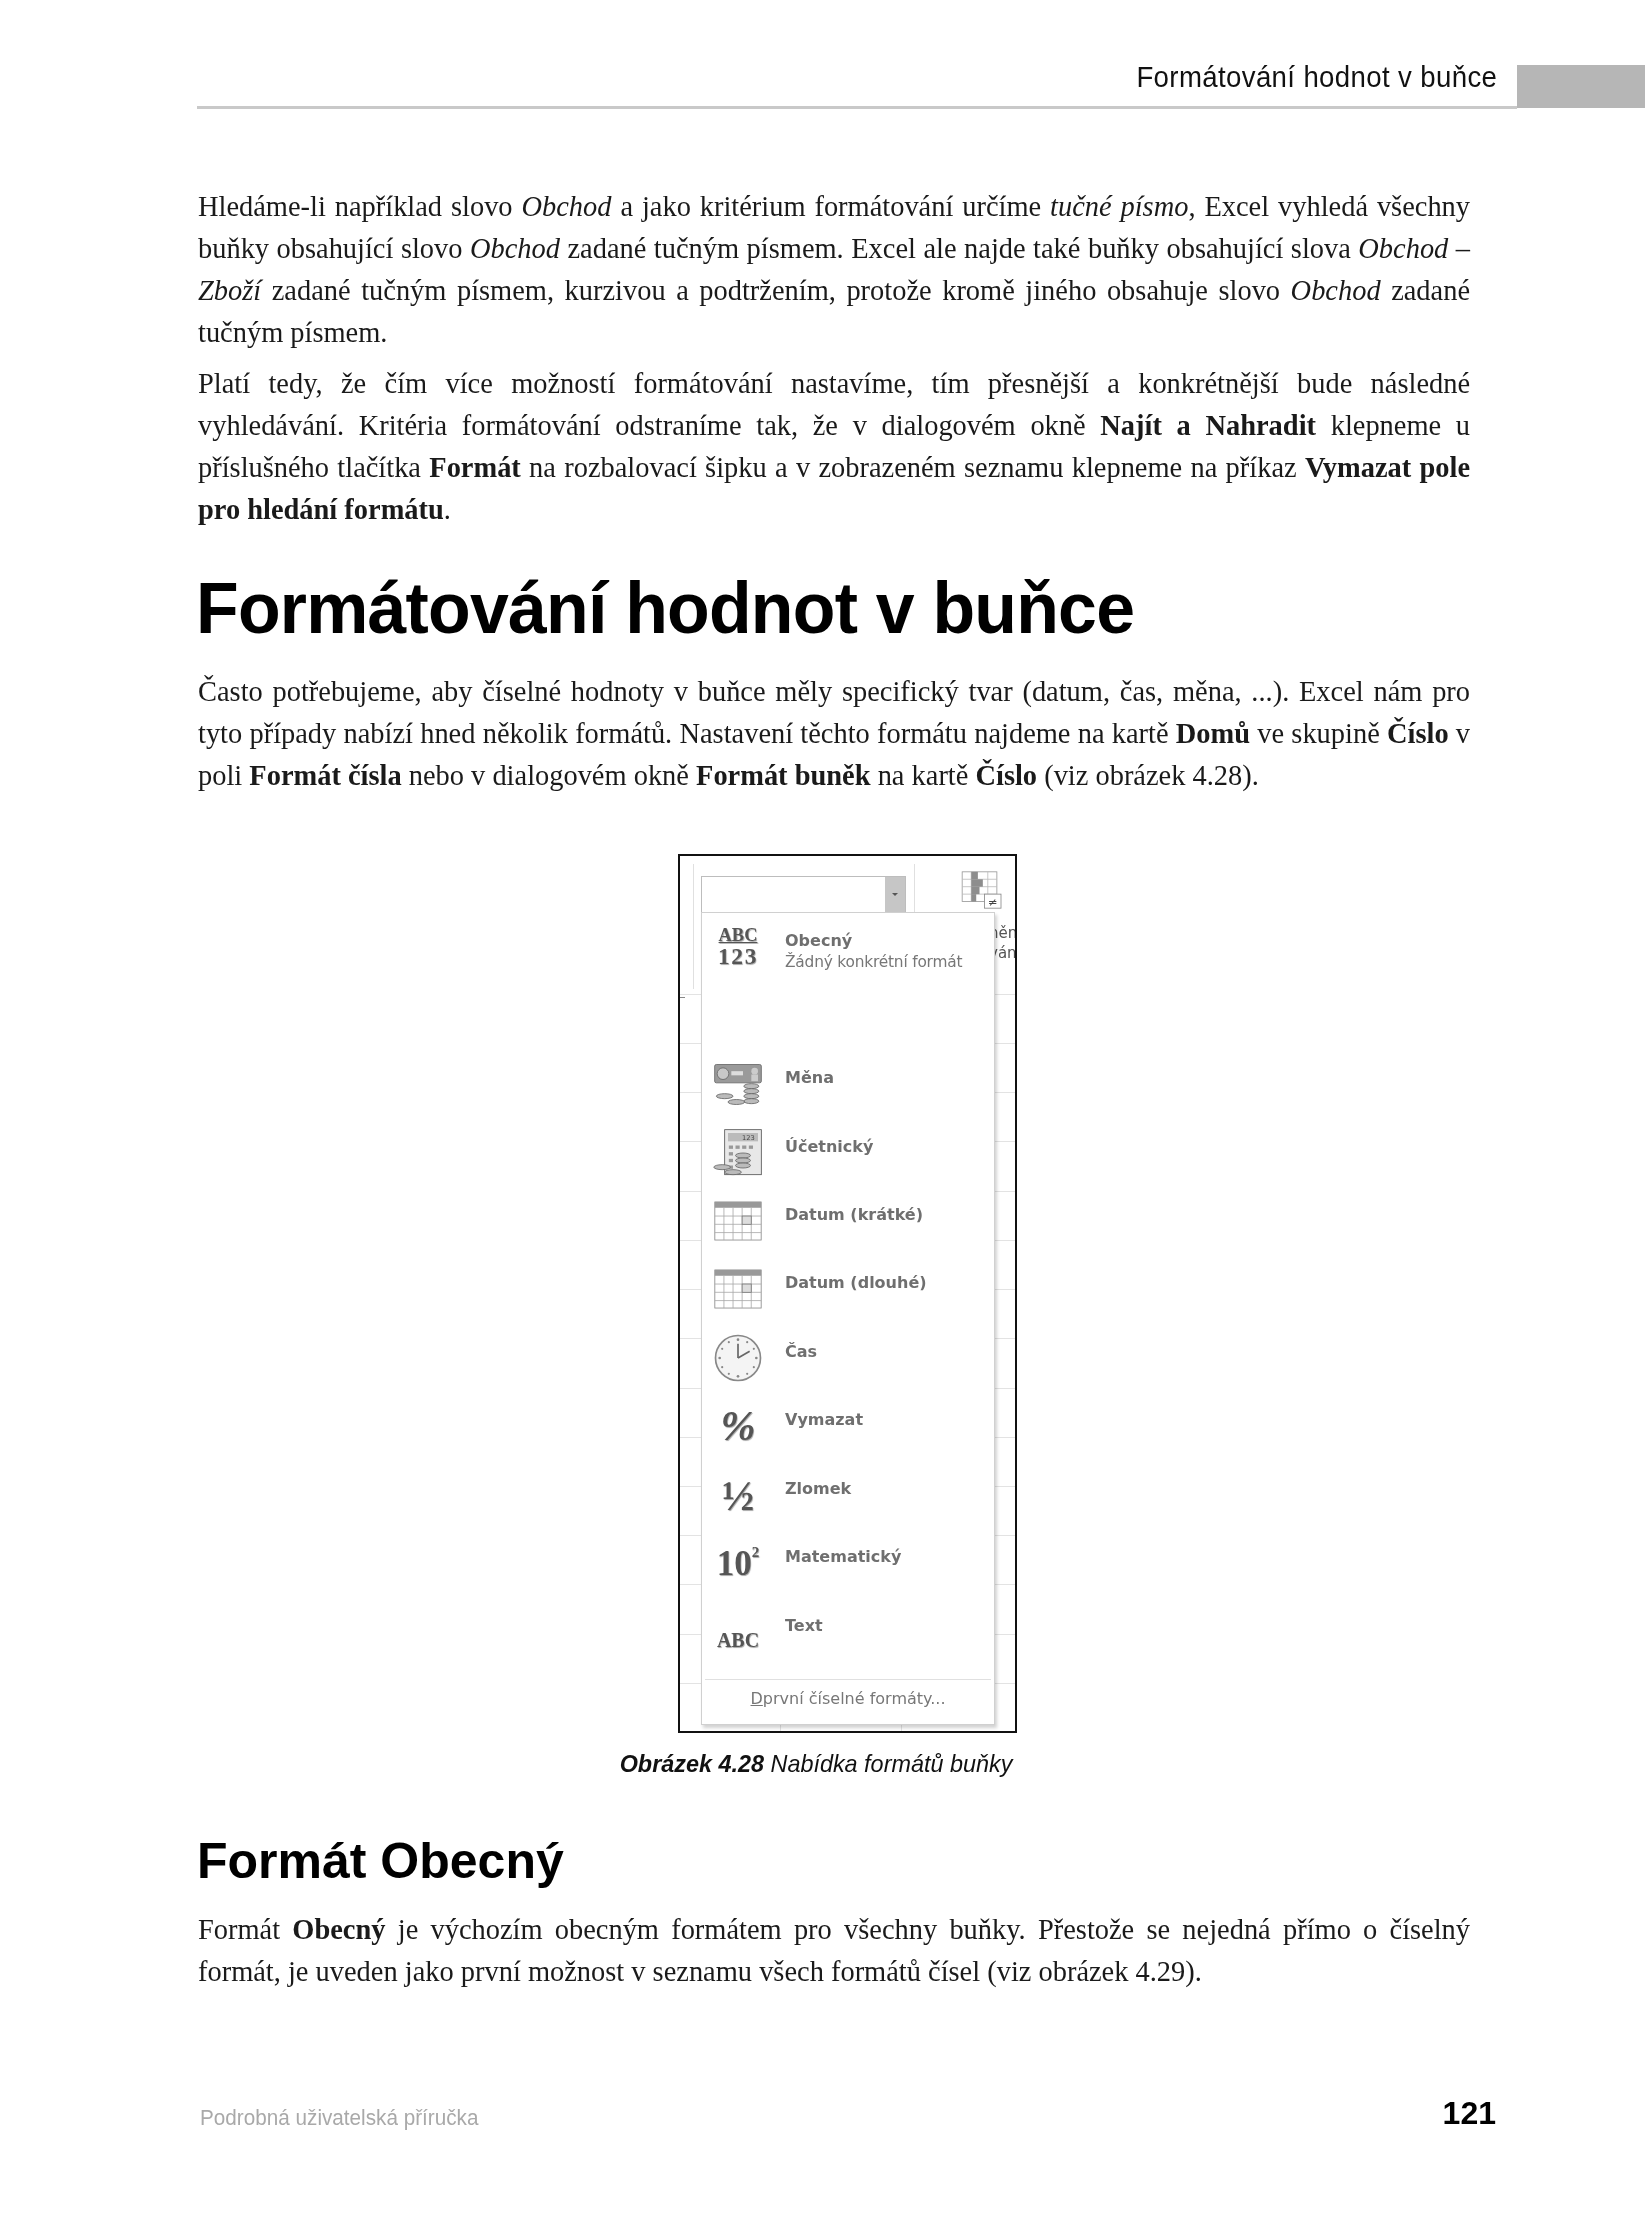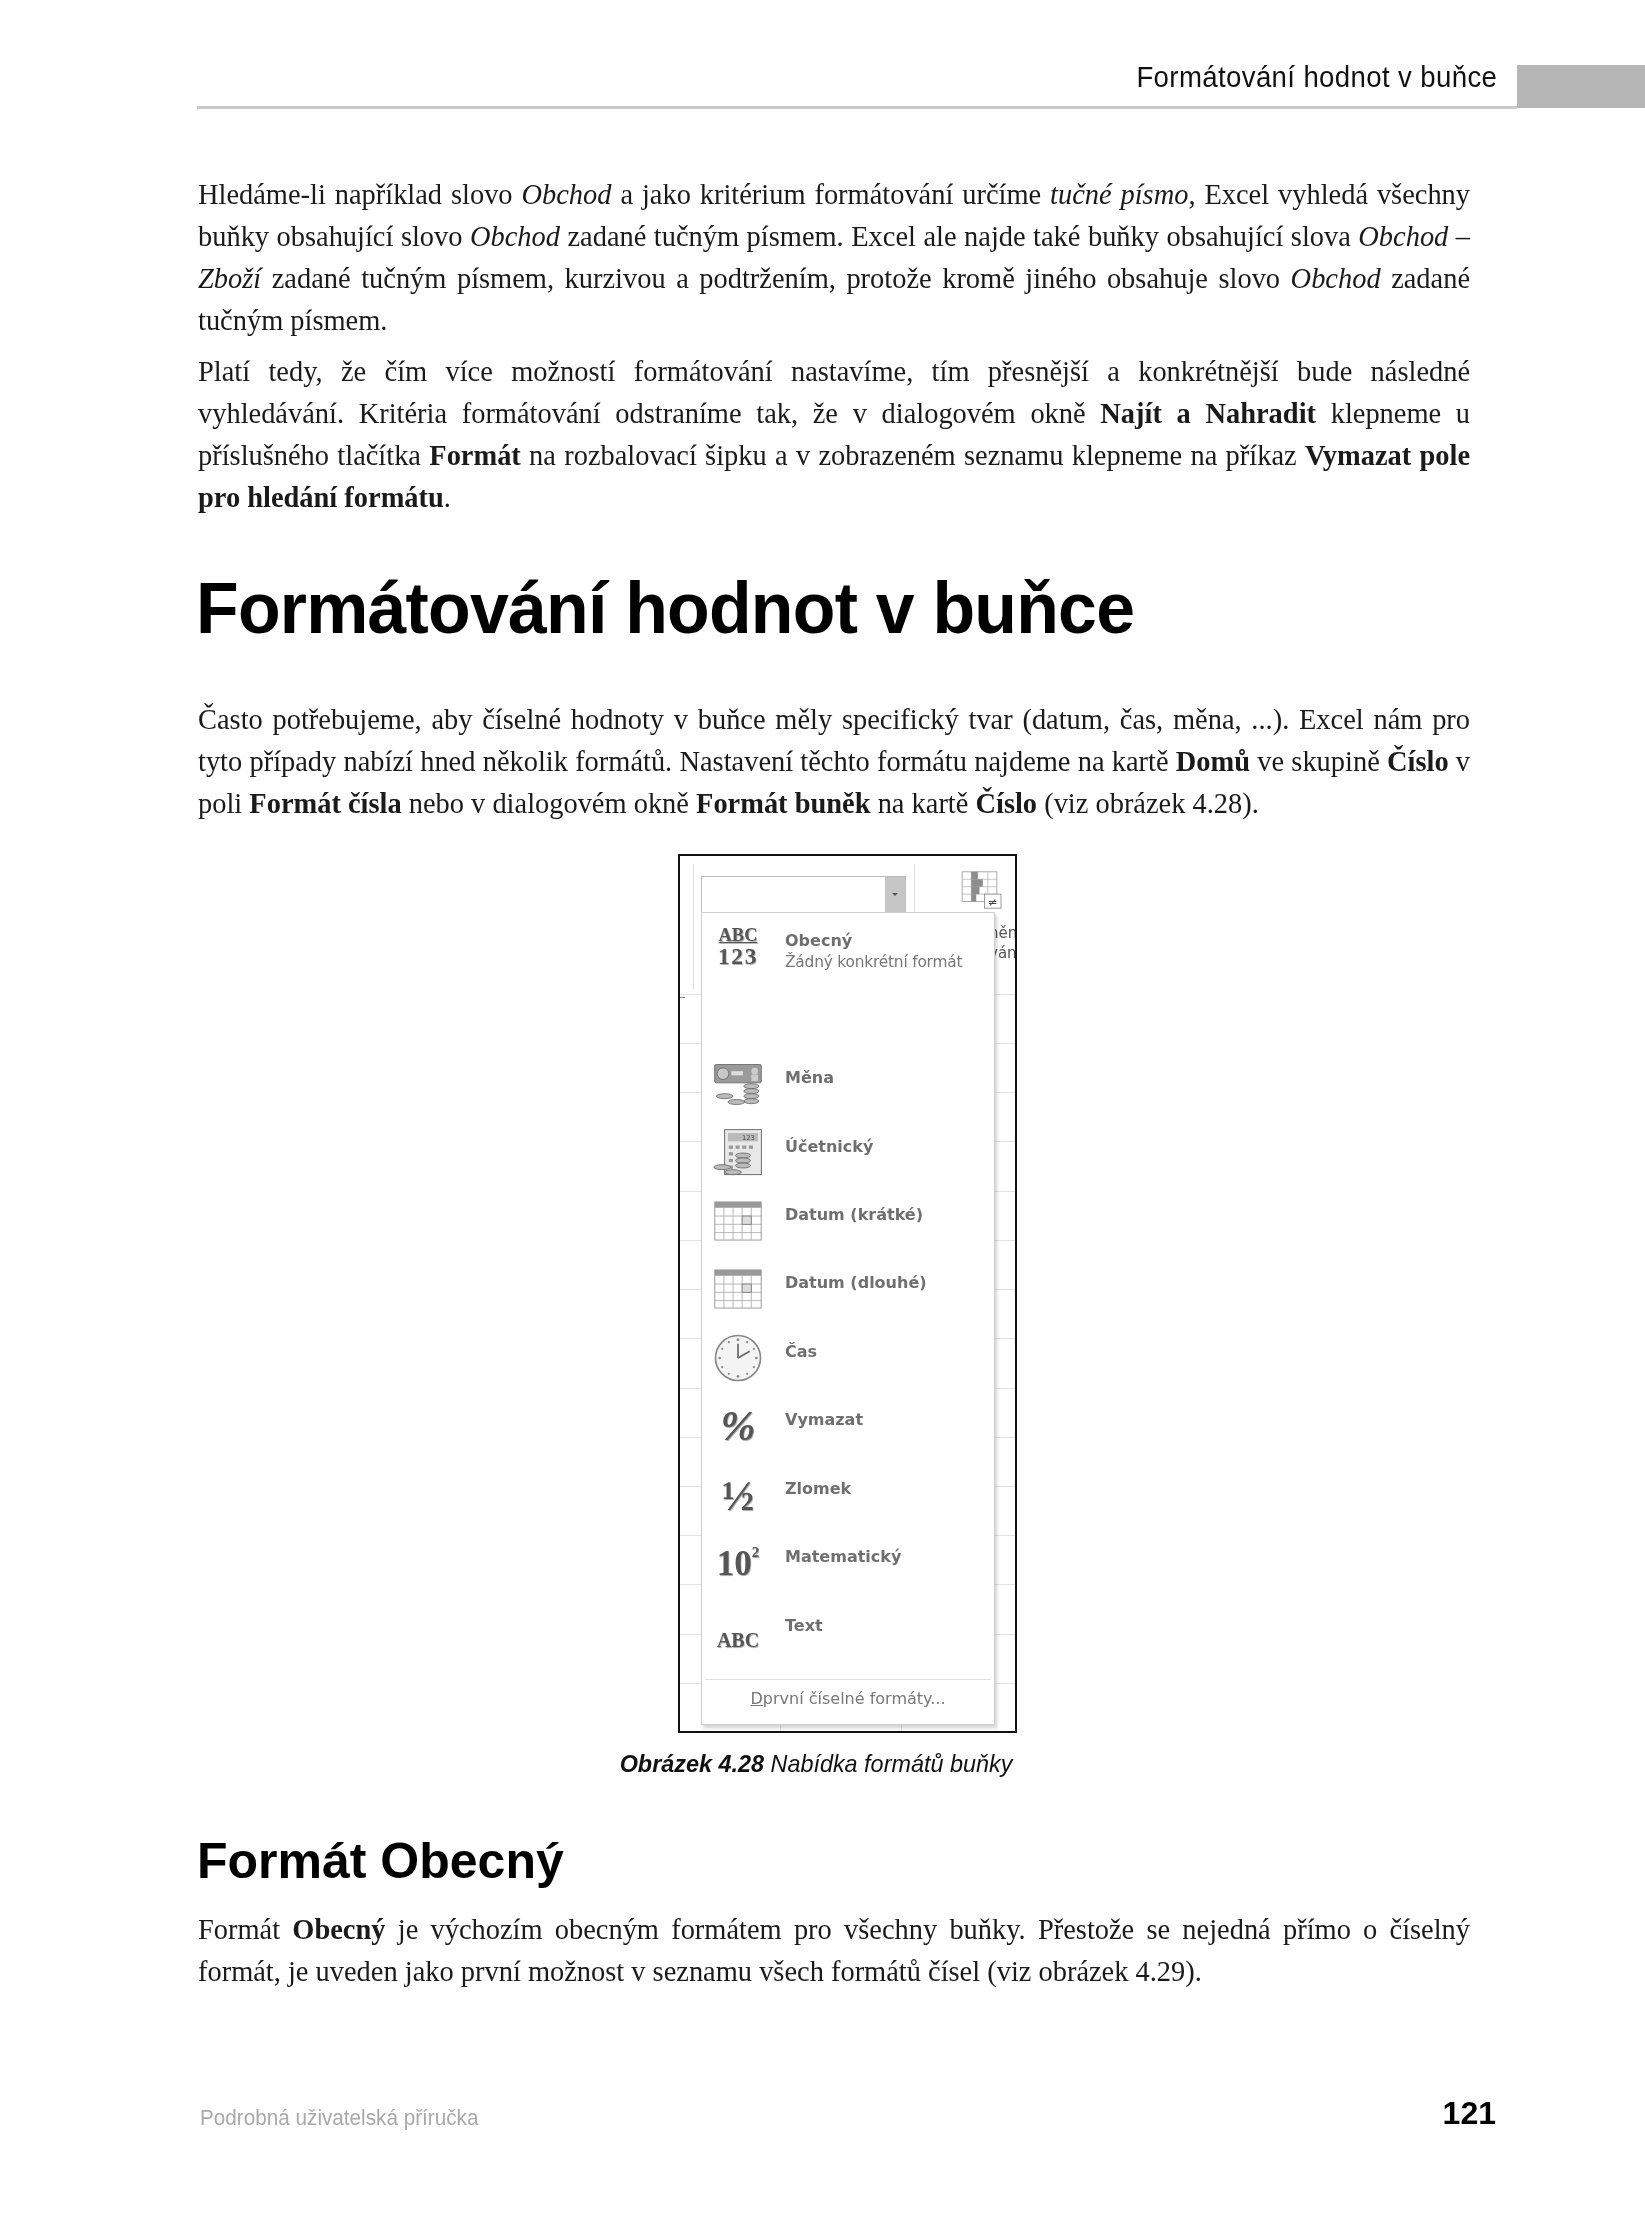--- a/index.html
+++ b/index.html
@@ -49,28 +49,28 @@
 </style>
 </head>
 <body>
 
 <div class="running-header">
   <div class="title">Formátování hodnot v buňce</div>
   <div class="rule"></div>
   <div class="tab"></div>
 </div>
 
-<div class="content" style="top:173px;">
+<div class="content" style="top:185px;">
   <p class="body rich"><span>Hledáme-li například slovo </span><i>Obchod</i><span> a jako kritérium formátování určíme </span><i>tučné písmo</i><span>, Excel vyhledá všechny buňky obsahující slovo </span><i>Obchod</i><span> zadané tučným písmem. Excel ale najde také buňky obsahující slova </span><i>Obchod – Zboží</i><span> zadané tučným písmem, kurzivou a podtržením, protože kromě jiného obsahuje slovo </span><i>Obchod</i><span> zadané tučným písmem.</span></p>
   <p class="body rich" style="margin-top:9.2px;"><span>Platí tedy, že čím více možností formátování nastavíme, tím přesnější a konkrétnější bude následné vyhledávání. Kritéria formátování odstraníme tak, že v dialogovém okně </span><b>Najít a Nahradit</b><span> klepneme u příslušného tlačítka </span><b>Formát</b><span> na rozbalovací šipku a v zobrazeném seznamu klepneme na příkaz </span><b>Vymazat pole pro hledání formátu</b><span>.</span></p>
 </div>
 
 <div class="h1">Formátování hodnot v buňce</div>
 
-<div class="content" style="top:698px;">
+<div class="content" style="top:670px;">
   <p class="body rich"><span>Často potřebujeme, aby číselné hodnoty v buňce měly specifický tvar (datum, čas, měna, ...). Excel nám pro tyto případy nabízí hned několik formátů. Nastavení těchto formátu najdeme na kartě </span><b>Domů</b><span> ve skupině </span><b>Číslo</b><span> v poli </span><b>Formát čísla</b><span> nebo v dialogovém okně </span><b>Formát buněk</b><span> na kartě </span><b>Číslo</b><span> (viz obrázek 4.28).</span></p>
 </div>
 
 <div class="figure">
   <div class="ribbon-sep" style="left:13.4px;"></div>
   <div class="ribbon-sep" style="left:234px; height:50px;"></div>
   <div class="corner-glyph"></div>
   <div id="grid">
       <div class="grid-row" style="top: 138px;"></div>
       <div class="grid-row" style="top: 187px;"></div>

